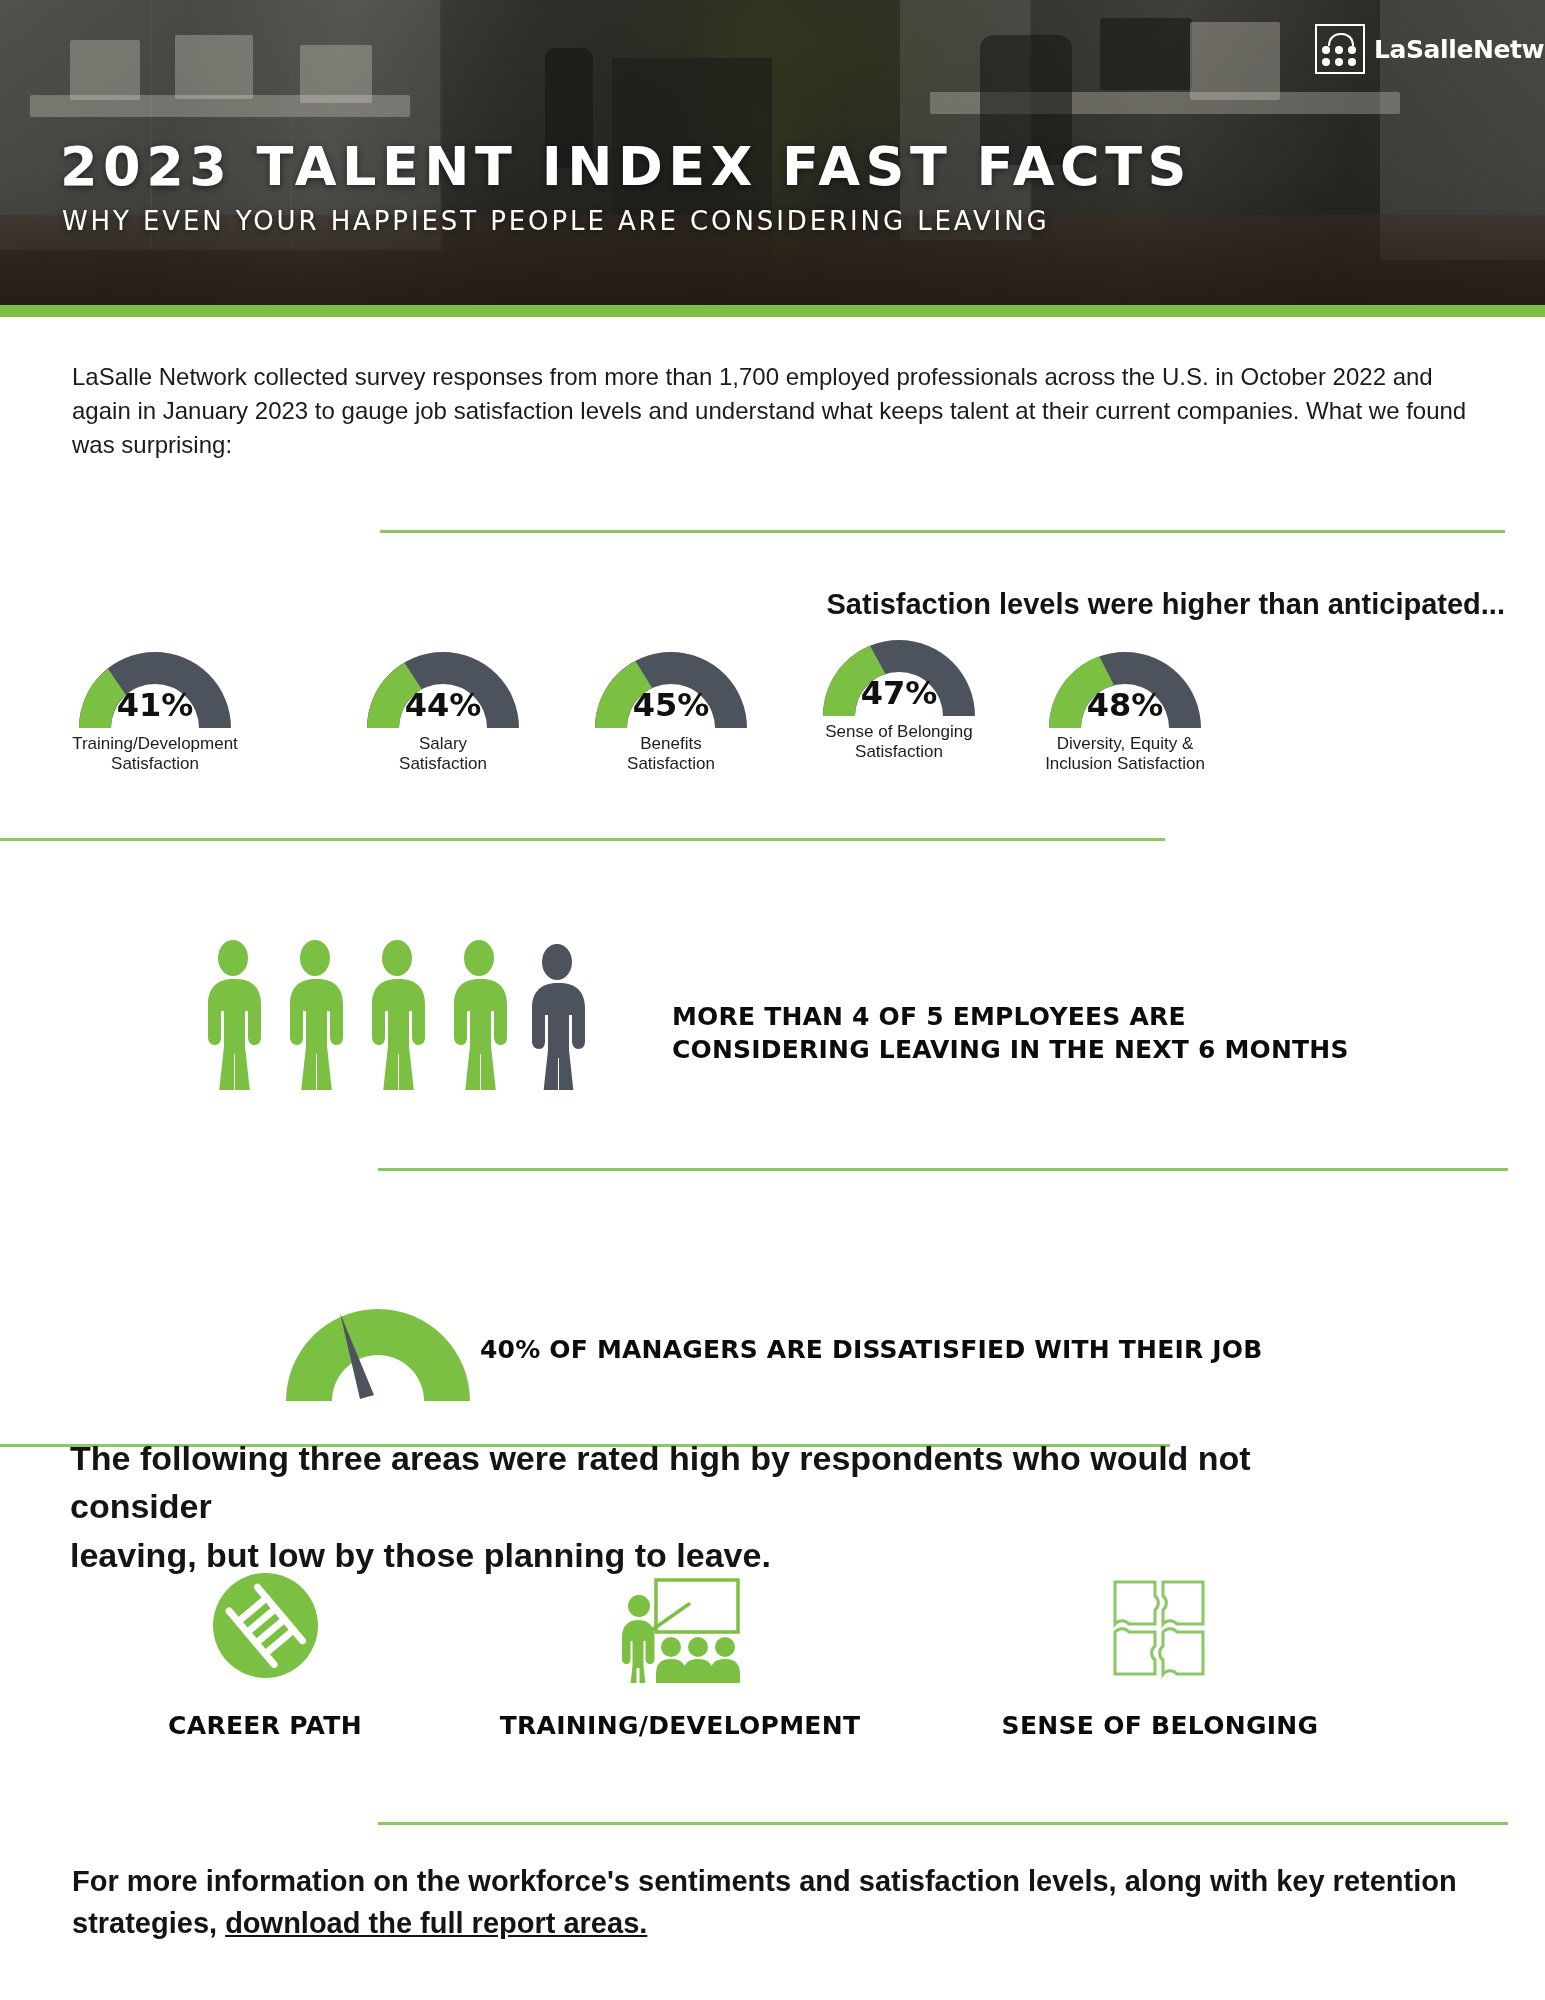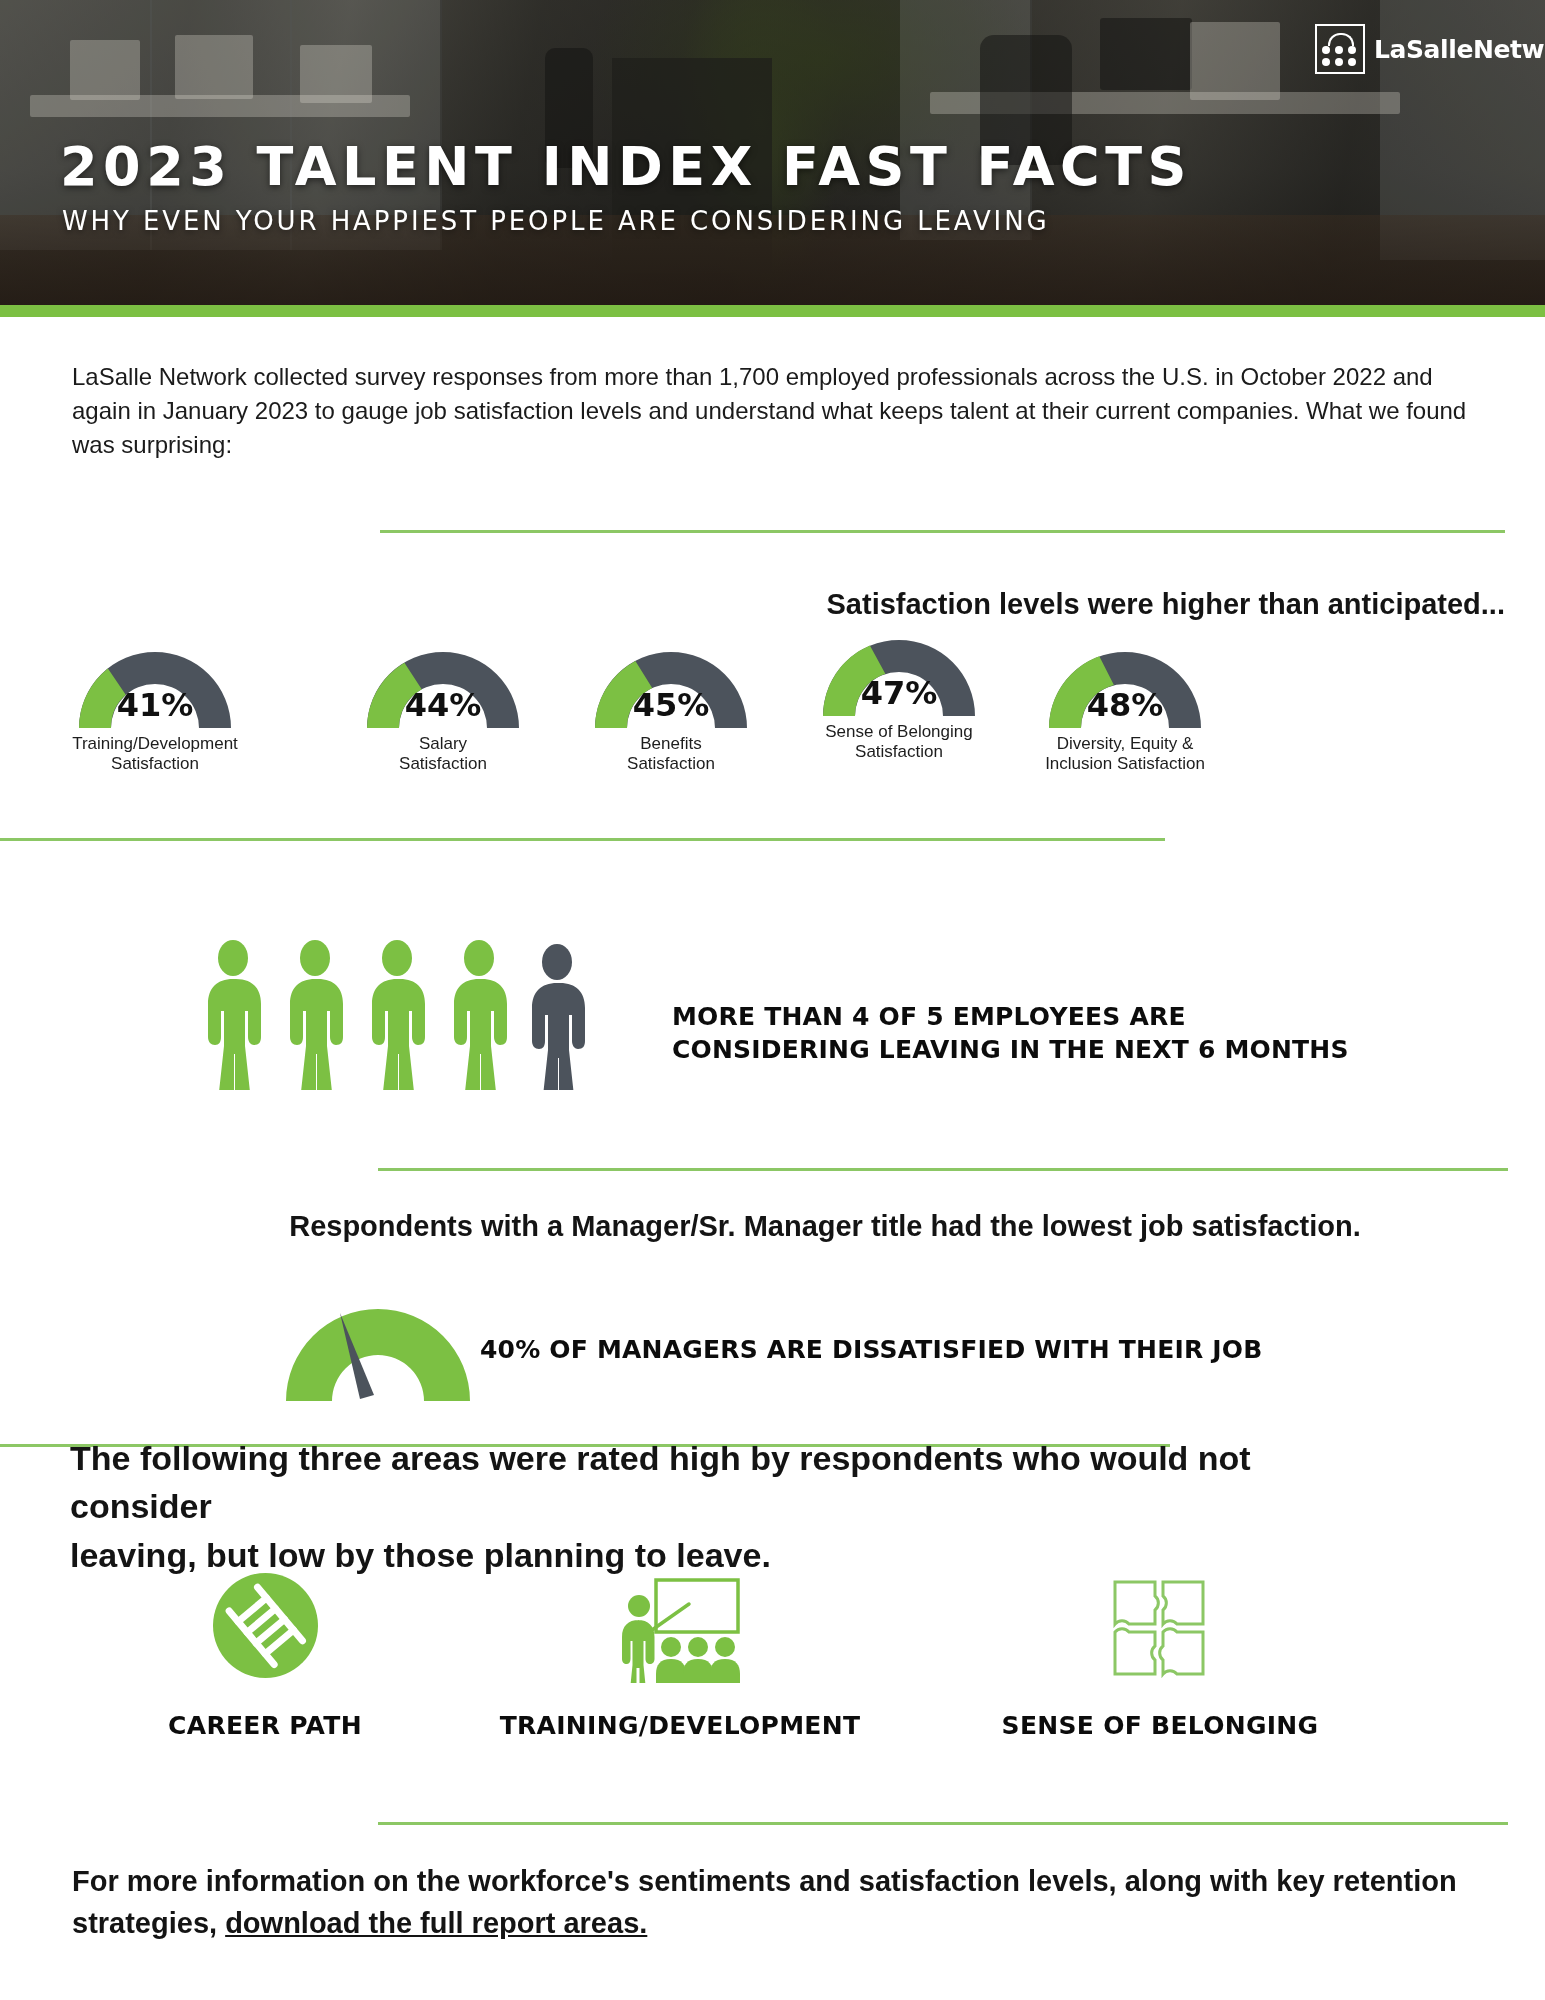--- a/index.html
+++ b/index.html
@@ -277,21 +277,20 @@
     </svg>
   </div>
 
   <div class="people-note">
     <div>MORE THAN 4 OF 5 EMPLOYEES ARE</div>
     <div>CONSIDERING LEAVING IN THE NEXT 6 MONTHS</div>
   </div>
 
   <div class="rule" style="left:378px;top:1168px;width:1130px;"></div>
 
-  <div class="sec-head" style="left:180px;top:1210px;width:1290px;text-align:center;font-size:29px;">Respondents with a Manager/Sr. Manager title had the lowest job satisfaction.</div>
 
   <div class="speedo">
     <svg width="200" height="110" viewBox="0 0 200 110">
       <path d="M8 104 A92 92 0 0 1 192 104 L146 104 A46 46 0 0 0 54 104 Z" fill="#7cc043"></path>
       <path d="M62 16 L96 98 L82 102 Z" fill="#4c535c"></path>
     </svg>
   </div>
   <div class="speedo-note">40% OF MANAGERS ARE DISSATISFIED WITH THEIR JOB</div>
 
   <div class="rule" style="left:0;top:1444px;width:1170px;"></div>

